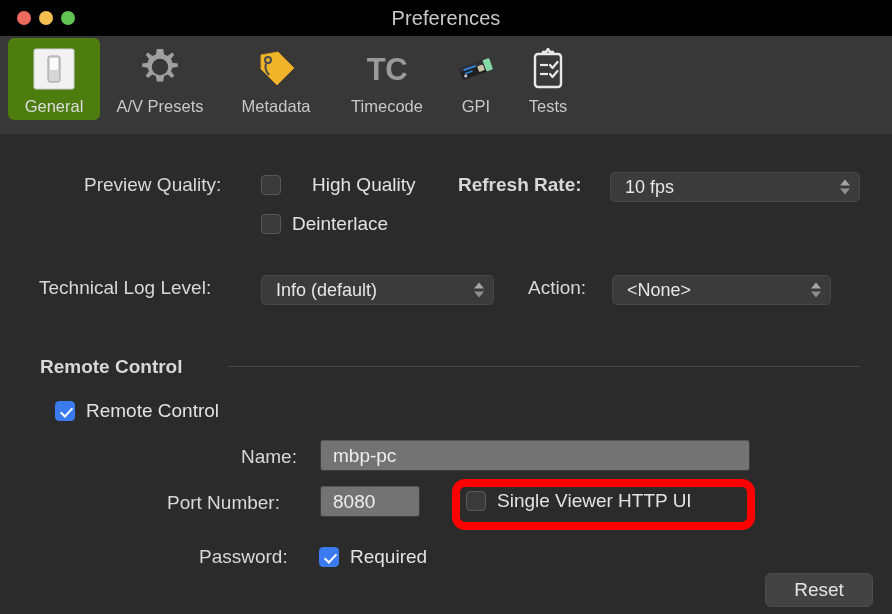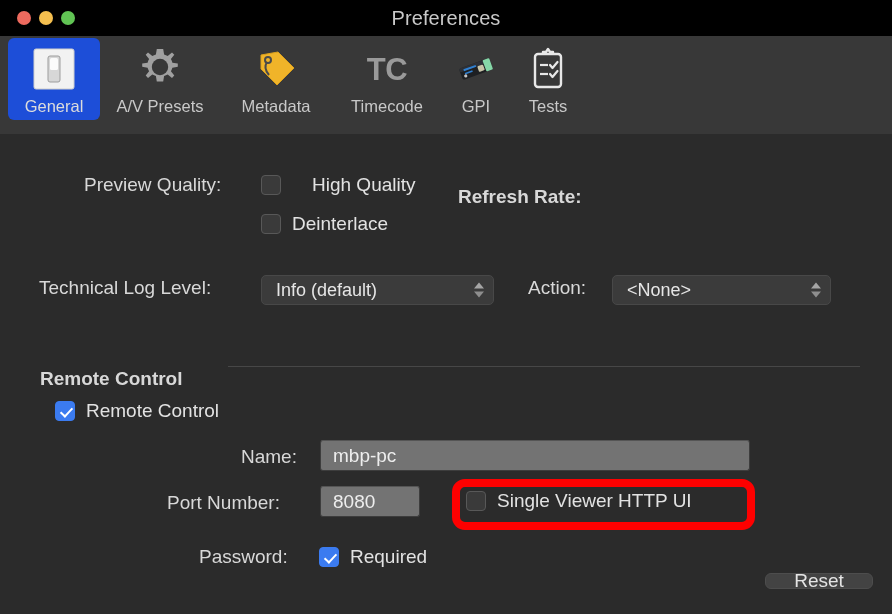--- a/index.html
+++ b/index.html
@@ -73,21 +73,21 @@
   .tb-item {
     width: 92px;
     padding: 6px 0 4px 0;
     border-radius: 6px;
     display: flex;
     flex-direction: column;
     align-items: center;
     cursor: default;
   }
   .tb-item.selected {
-    background: #1d4ed8;
+    background: #4d7c0f;
   }
   .tb-icon {
     height: 50px;
     display: flex;
     align-items: center;
     justify-content: center;
   }
   .tb-label {
     margin-top: 3px;
     font-size: 16.5px;
@@ -122,21 +122,21 @@
     background: #2b2b2b;
   }
 
   .row { position: absolute; display: flex; align-items: center; }
 
   .field-label {
     font-size: 19px;
     color: #d8d8d8;
     white-space: nowrap;
   }
-  .field-label.bold { font-weight: bold; margin-top: 12px; }
+  .field-label.bold { font-weight: bold; }
 
   
   .cbox {
     width: 20px;
     height: 20px;
     border-radius: 4px;
     box-sizing: border-box;
     background: #3a3a3a;
     border: 1px solid #585858;
     flex: none;
@@ -208,21 +208,21 @@
     display: flex;
     align-items: center;
     padding-left: 12px;
     color: #eeeeee;
     font-size: 19px;
   }
 
   
   .pushbtn {
     box-sizing: border-box;
-    height: 16px;
+    height: 34px;
     background: #434343;
     border: 1px solid #4d4d4d;
     border-radius: 6px;
     display: flex;
     align-items: center;
     justify-content: center;
     padding: 7px 16px;
     color: #e4e4e4;
     font-size: 19px;
     white-space: nowrap;
@@ -352,20 +352,27 @@
     <div class="row" style="left:84px; top:40px;">
       <span class="field-label">Preview Quality:</span>
     </div>
     <div class="row" style="left:261px; top:40px;gap:20px;">
       <span class="cbox"></span>
       <span class="cb-text">High Quality</span>
     </div>
     <div class="row" style="left:458px; top:40px;">
       <span class="field-label bold">Refresh Rate:</span>
     </div>
+    <div class="popup" style="position:absolute; left:610px; top:38px; width:250px;">
+      <span>10 fps</span>
+      <span class="arrows">
+        <span class="arrow-up"></span>
+          <span class="arrow-dn"></span>
+      </span>
+    </div>
 
     <div class="row" style="left:261px; top:79px;">
       <span class="cbox"></span>
       <span class="cb-text">Deinterlace</span>
     </div>
 
     <div class="row" style="left:39px; top:143px;">
       <span class="field-label">Technical Log Level:</span>
     </div>
     <div class="popup" style="position:absolute; left:261px; top:141px; width:233px;">

